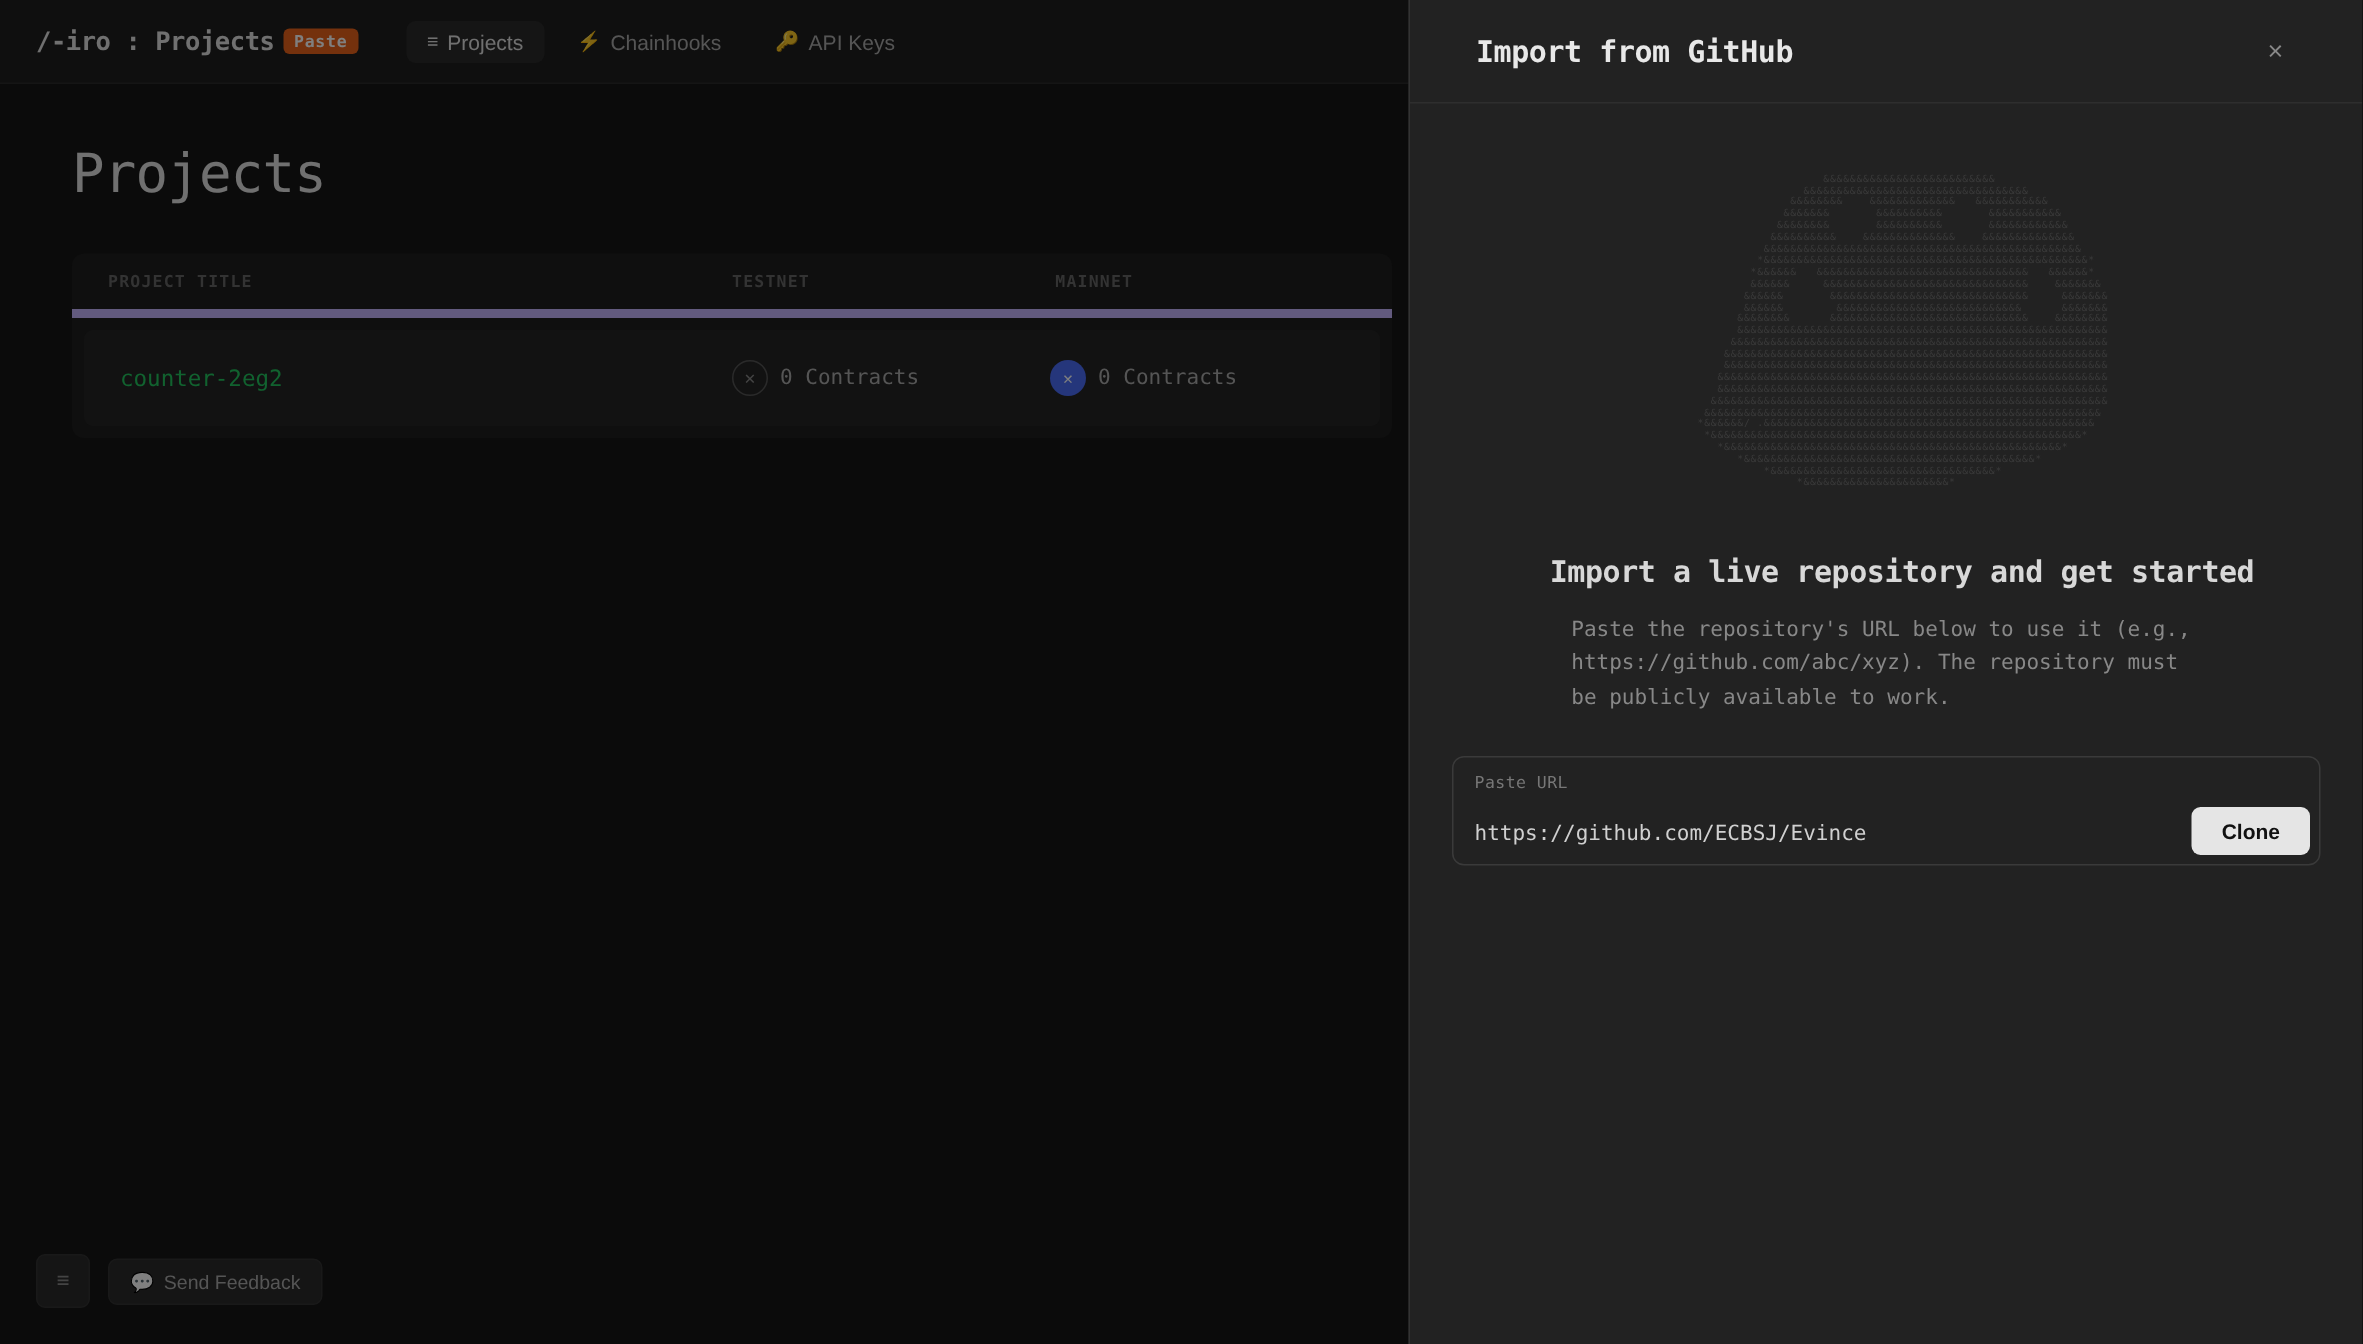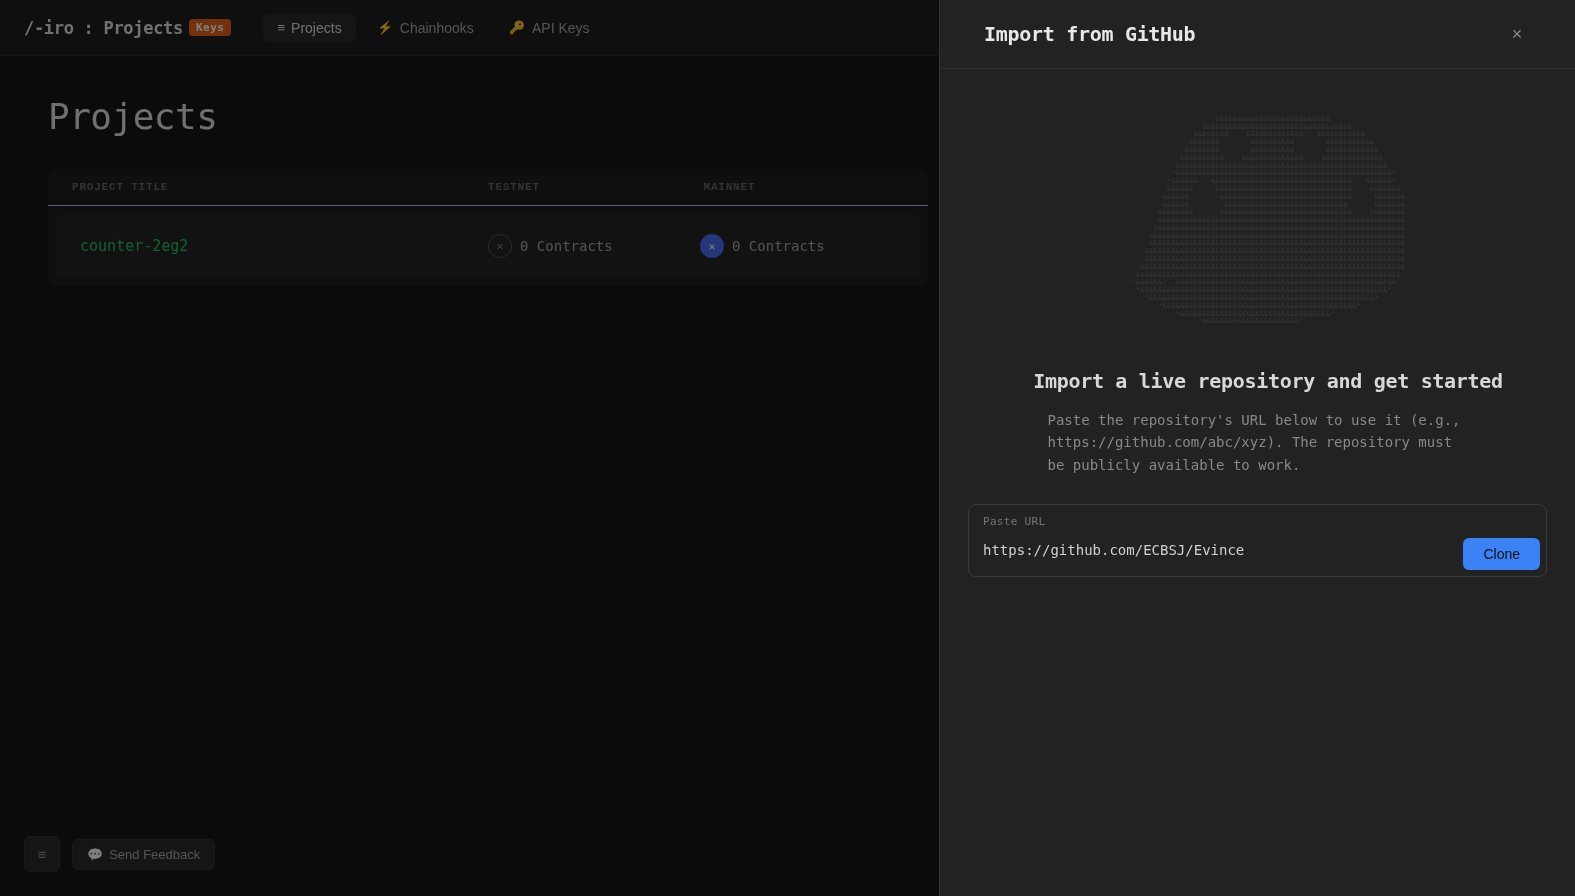--- a/index.html
+++ b/index.html
@@ -98,23 +98,22 @@
       width: 880px;
       background: #1e1e1e;
       border-radius: 8px;
       overflow: hidden;
     }
 
     .table-header {
       display: grid;
       grid-template-columns: 2fr 1fr 1fr;
       padding: 12px 24px;
-      border-bottom: 1px solid #c4b5fd;
+      border-bottom: 6px solid #c4b5fd;
       gap: 15px;
-      font-family: Liberation Mono, monospace;
     }
 
     .table-header-cell {
       font-size: 11px;
       font-weight: 600;
       color: #666;
       letter-spacing: 0.8px;
       text-transform: uppercase;
     }
 
@@ -320,56 +319,56 @@
 
     .input-label {
       font-size: 11px;
       color: #777;
       padding: 10px 14px 4px;
       letter-spacing: 0.3px;
     }
 
     .input-row {
       display: flex;
-      align-items: center;
+      align-items: flex-end;
     }
 
     .github-url-input {
       flex: 1;
       background: transparent;
       border: none;
       outline: none;
       color: #d0d0d0;
       font-size: 14px;
       padding: 4px 14px 12px;
       font-family: monospace;
     }
 
     .clone-btn {
       margin: 6px;
       padding: 8px 20px;
-      background: #3b82f6;
+      background: #e5e5e5;
       color: #111;
       border: none;
       border-radius: 6px;
       font-size: 14px;
-      font-weight: 400;
+      font-weight: 700;
       cursor: pointer;
       white-space: nowrap;
     }
   </style>
 </head>
 <body>
 
 <div class="main-page">
 
   <nav class="top-nav">
     <div class="brand-logo">
       <span class="brand-name">/-iro : Projects</span>
-      <span class="beta-badge">Keys</span>
+      <span class="beta-badge">Paste</span>
     </div>
 
     <button class="nav-tab active">
       <span class="nav-tab-icon">≡</span>
       <span>Projects</span>
     </button>
 
     <button class="nav-tab">
       <span class="nav-tab-icon">⚡</span>
       <span>Chainhooks</span>

